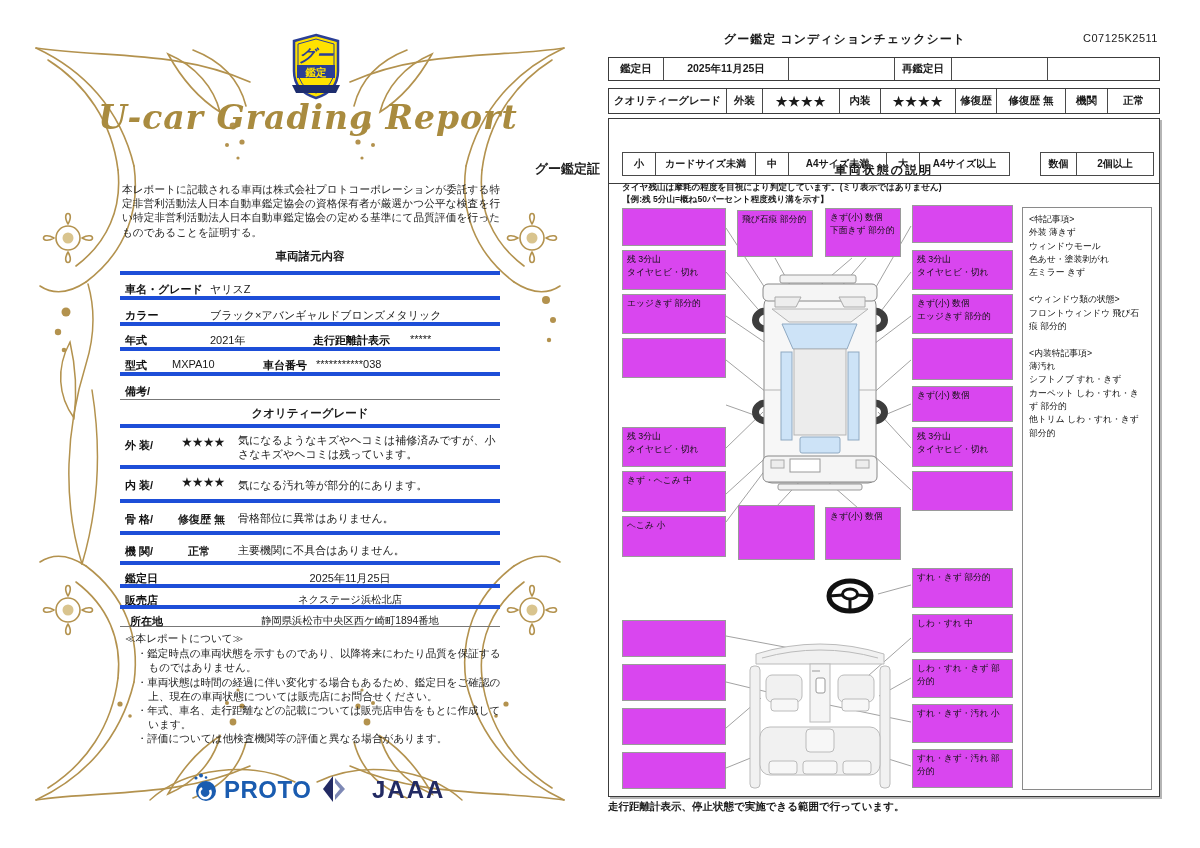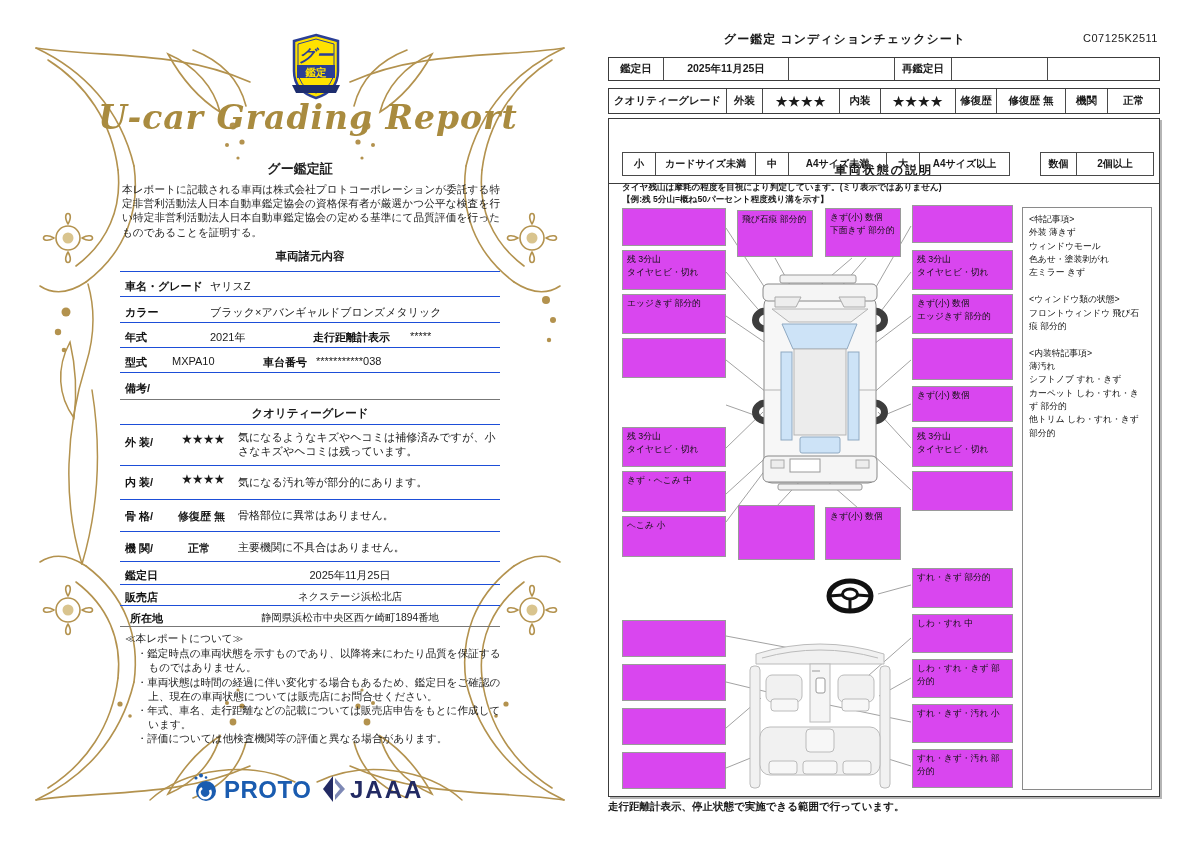--- a/index.html
+++ b/index.html
@@ -7,39 +7,39 @@
   body { font-family:"Liberation Sans", sans-serif; color:#1a1a1a; }
   .canvas { position:relative; width:1200px; height:848px; background:#fff; overflow:hidden; }
 
   
   .page-left { position:absolute; left:0; top:0; width:600px; height:848px; }
   .orn { position:absolute; left:0; top:0; pointer-events:none; }
   .badge { position:absolute; left:286px; top:33px; }
   .lp-title { position:absolute; left:0; top:98px; width:600px; text-align:center;
       font-family:"DejaVu Serif", serif; font-style:italic; font-weight:bold;
       font-size:33px; color:#a98b3f; letter-spacing:1px;margin-left:8px; }
-  .lp-sub { position:absolute; left:0; top:160px; width:600px; text-align:center;
+  .lp-sub { position:absolute; left:0; top:160px; width:600px; text-align:right;
       font-size:13px; font-weight:bold; color:#222; }
   .lp-intro { position:absolute; left:122px; top:182px; width:378px; font-size:10.6px;
       line-height:14.2px; text-align:justify; color:#222; }
   .sec-title { position:absolute; width:380px; left:120px; text-align:center;
       font-size:11.5px; font-weight:bold; }
-  .lrow { position:absolute; left:120px; width:380px; border-top:1px solid #1d4ed8; }
+  .lrow { position:absolute; left:120px; width:380px; border-top:4px solid #1d4ed8; }
   .lrow.last { border-bottom:1px solid #777; }
   .lrow span { position:absolute; font-size:11px; white-space:nowrap; }
   .lbl { font-weight:bold; color:#111; }
   .stars-big { font-size:14px; letter-spacing:1px; font-weight:bold; }
   .desc { font-size:10.3px; line-height:13.5px; white-space:normal !important; }
   .about { position:absolute; left:125px; top:631px; width:378px; font-size:10.6px;
       line-height:14.2px; color:#222; }
   .about .ttl { font-weight:normal; margin-bottom:1px; }
   .about .itm { padding-left:2.2em; text-indent:-1.1em; }
   .logos { position:absolute; left:0; top:770px; width:600px; height:40px; }
   .proto-txt { font-size:24px; font-weight:800; color:#1a5cb0; letter-spacing:0.5px; }
-  .jaaa-txt { font-size:24px; font-weight:800; color:#222a63; letter-spacing:2px; }
+  .jaaa-txt { font-size:24px; font-weight:800; color:#222a63; letter-spacing:2px;margin-left:22px; }
 
   
   .page-right { position:absolute; left:600px; top:0; width:600px; height:848px; }
   .rp-title { position:absolute; left:60px; top:31px; width:370px; text-align:center;
       font-size:12px; font-weight:bold; letter-spacing:1px; }
   .rp-code { position:absolute; left:460px; top:32px; width:98px; text-align:right;
       font-size:11px; letter-spacing:0.5px; }
   .tbl { position:absolute; left:8px; width:552px; display:flex;
       border:1.5px solid #3c3c3c; background:#fff; }
   .tbl .c { border-right:1px solid #4a4a4a; display:flex; align-items:center;

